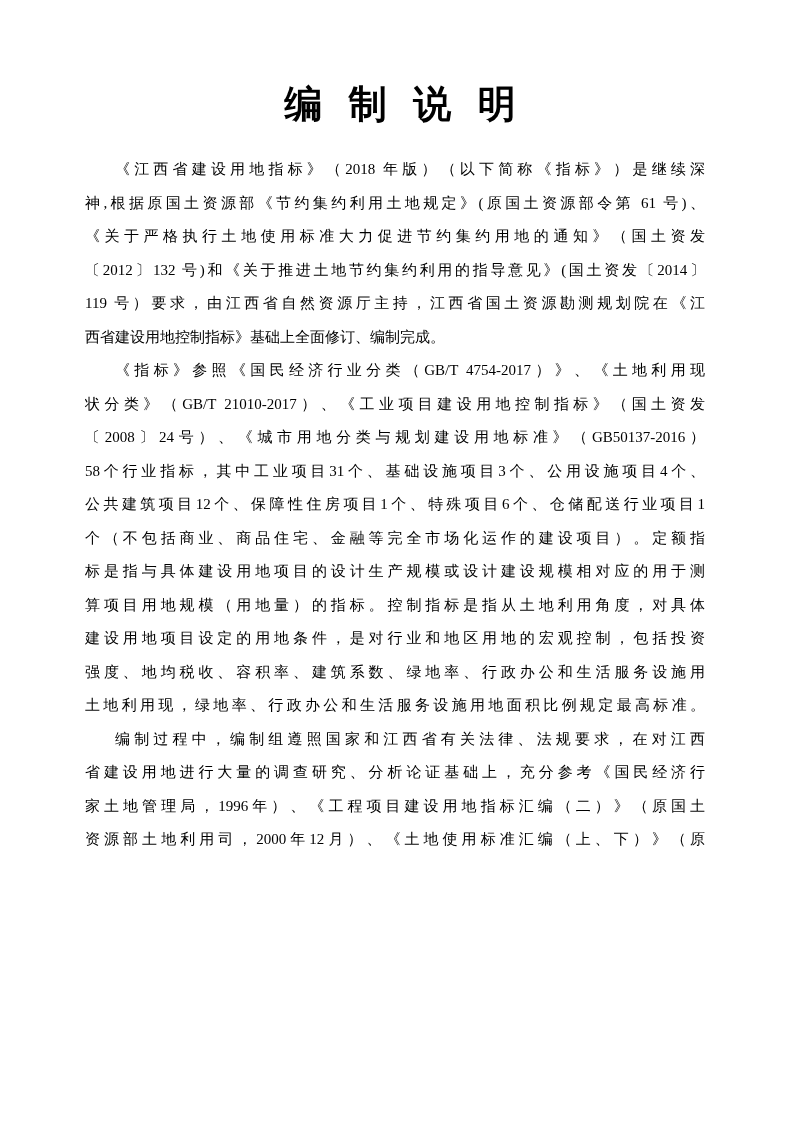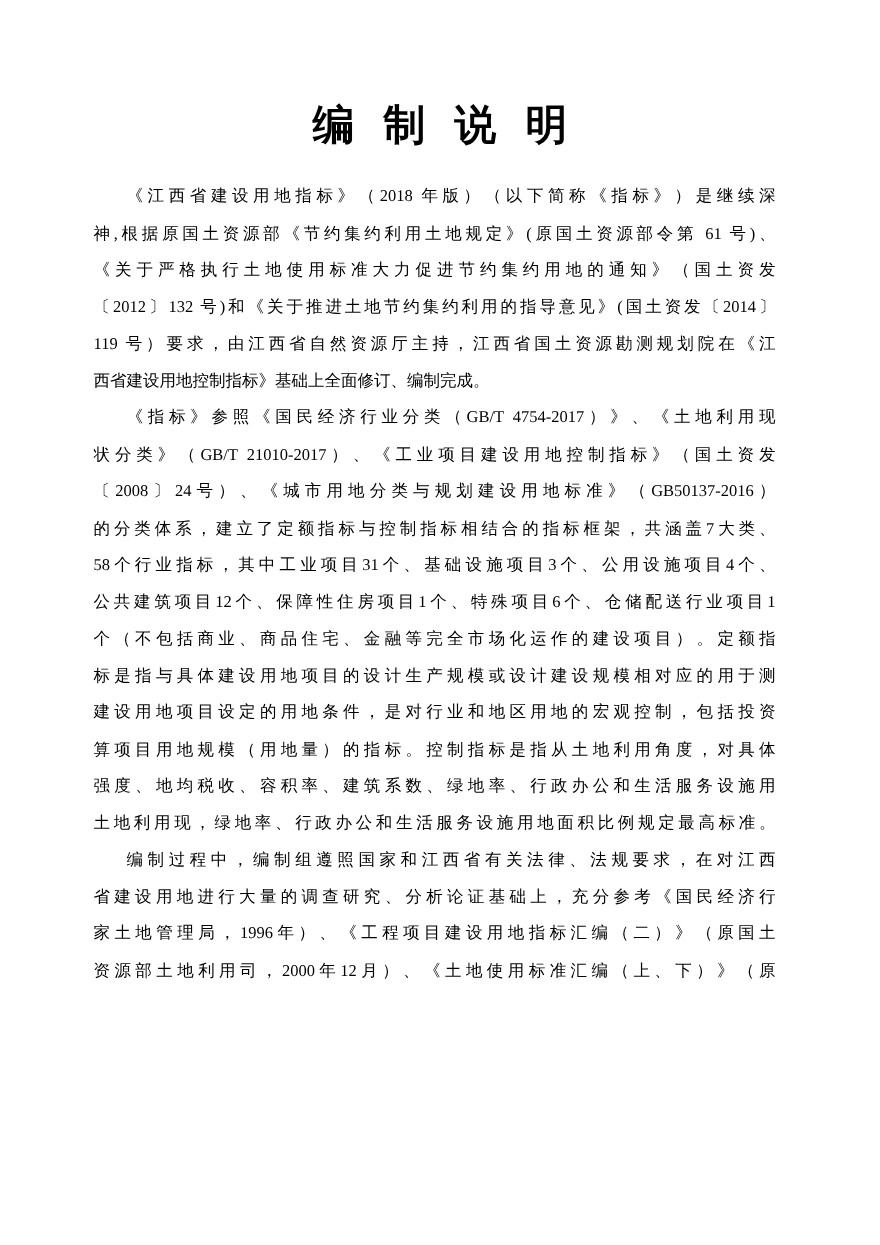--- a/index.html
+++ b/index.html
@@ -14,22 +14,22 @@
     font-family: "Liberation Serif", "DejaVu Serif", serif;
   }
   .page {
     position: relative;
     width: 800px;
     height: 1132px;
     overflow: hidden;
     background: #ffffff;
   }
   .title {
-    margin: 0;
-    padding-top: 91px;
+    margin: 11px;
+    padding-top: 70px;
     padding-left: 8px; 
     text-align: center;
     font-size: 38px;
     line-height: 46px;
     font-weight: bold;
     letter-spacing: 8px;
     font-family: "Liberation Sans", "DejaVu Sans", sans-serif;
   }
   .body-text {
     margin: 26px 0 0 85px;
@@ -62,27 +62,26 @@
         <div class="line">神,根据原国土资源部《节约集约利用土地规定》(原国土资源部令第 61 号)、</div>
         <div class="line">《关于严格执行土地使用标准大力促进节约集约用地的通知》（国土资发</div>
         <div class="line">〔2012〕132 号)和《关于推进土地节约集约利用的指导意见》(国土资发〔2014〕</div>
         <div class="line">119 号）要求，由江西省自然资源厅主持，江西省国土资源勘测规划院在《江</div>
         <div class="line natural">西省建设用地控制指标》基础上全面修订、编制完成。</div>
       </div>
       <div class="paragraph">
         <div class="line first">《指标》参照《国民经济行业分类（GB/T 4754-2017）》、《土地利用现</div>
         <div class="line">状分类》（GB/T 21010-2017）、《工业项目建设用地控制指标》（国土资发</div>
         <div class="line">〔2008〕24号）、《城市用地分类与规划建设用地标准》（GB50137-2016）</div>
-        <div class="line">的分类体系，建立了定额指标与控制指标相结合的指标框架，共涵盖7大类、</div>
         <div class="line">58个行业指标，其中工业项目31个、基础设施项目3个、公用设施项目4个、</div>
         <div class="line">公共建筑项目12个、保障性住房项目1个、特殊项目6个、仓储配送行业项目1</div>
         <div class="line">个（不包括商业、商品住宅、金融等完全市场化运作的建设项目）。定额指</div>
         <div class="line">标是指与具体建设用地项目的设计生产规模或设计建设规模相对应的用于测</div>
+        <div class="line">算项目用地规模（用地量）的指标。控制指标是指从土地利用角度，对具体</div>
         <div class="line">建设用地项目设定的用地条件，是对行业和地区用地的宏观控制，包括投资</div>
-        <div class="line">算项目用地规模（用地量）的指标。控制指标是指从土地利用角度，对具体</div>
         <div class="line">强度、地均税收、容积率、建筑系数、绿地率、行政办公和生活服务设施用</div>
         <div class="line">土地利用现，绿地率、行政办公和生活服务设施用地面积比例规定最高标准。</div>
       </div>
       <div class="paragraph">
         <div class="line first">编制过程中，编制组遵照国家和江西省有关法律、法规要求，在对江西</div>
         <div class="line">省建设用地进行大量的调查研究、分析论证基础上，充分参考《国民经济行</div>
         <div class="line">家土地管理局，1996年）、《工程项目建设用地指标汇编（二）》（原国土</div>
         <div class="line">资源部土地利用司，2000年12月）、《土地使用标准汇编（上、下）》（原</div>
       </div>
     </div>

